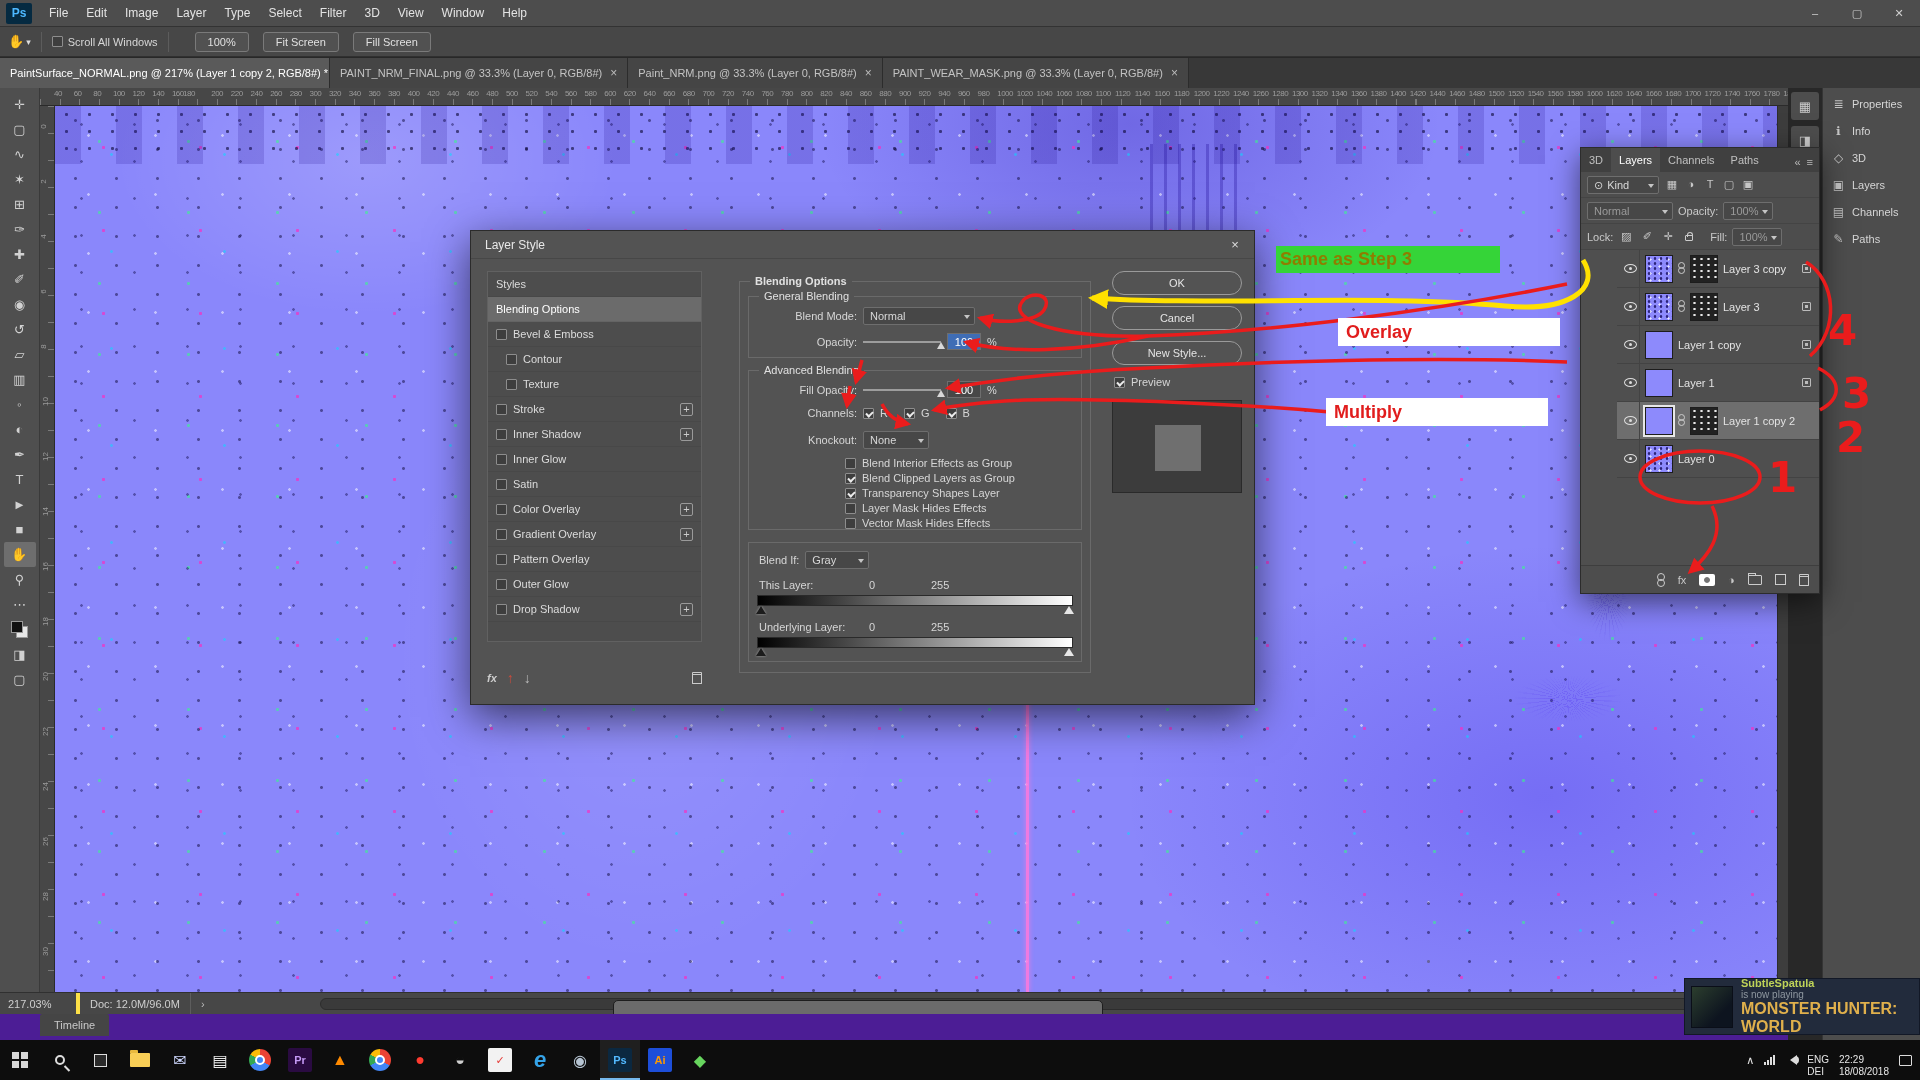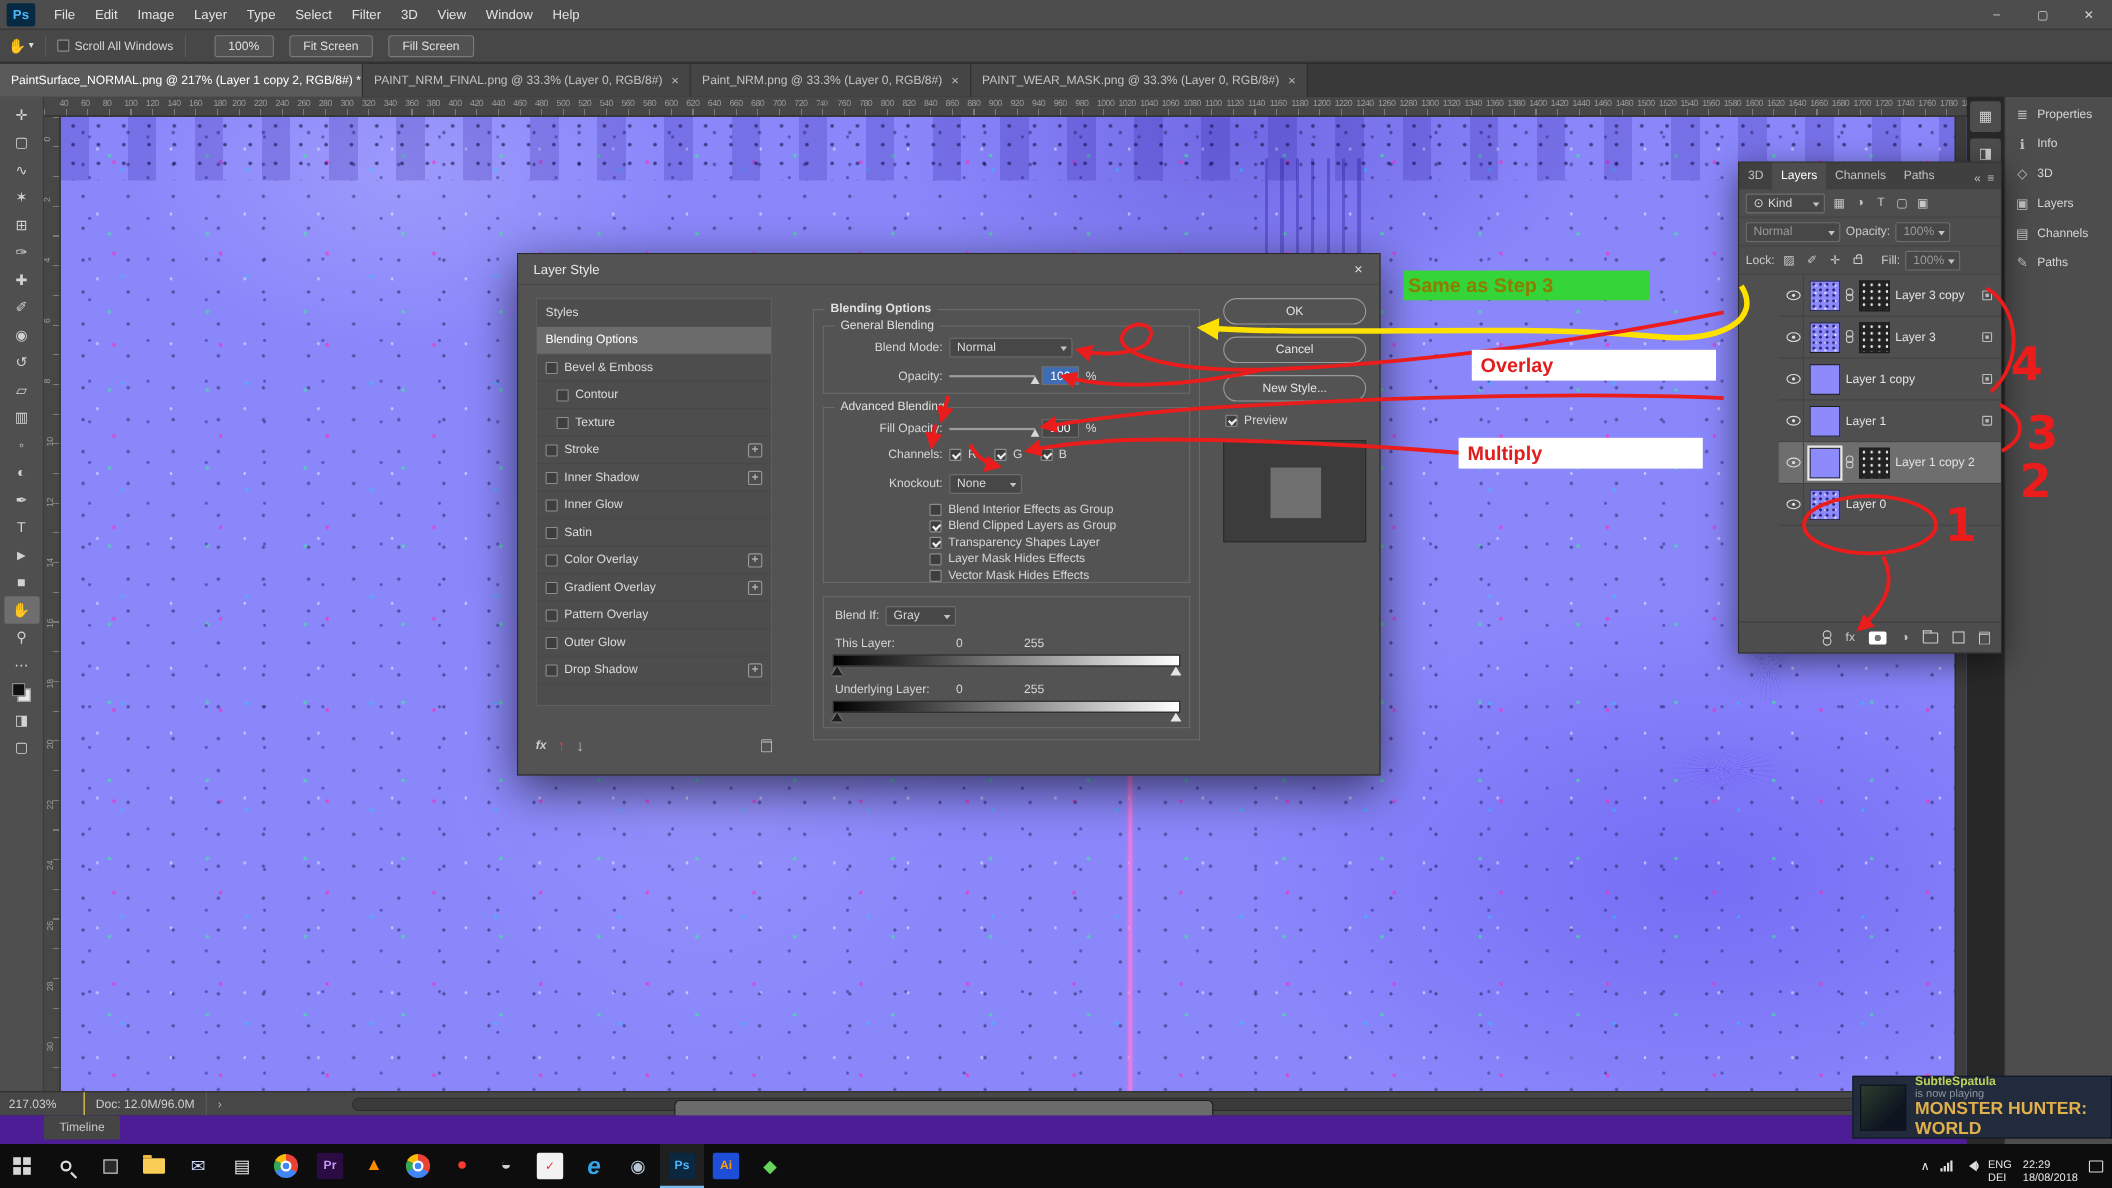--- a/index.html
+++ b/index.html
@@ -77,21 +77,21 @@
     background:repeating-conic-gradient(from 120deg at 10% 15%, rgba(70,45,220,.30) 0 2deg, transparent 2deg 8deg);
     -webkit-mask-image:radial-gradient(closest-side at 10% 15%, #000 30%, transparent 95%);
     mask-image:radial-gradient(closest-side at 10% 15%, #000 30%, transparent 95%);}
   .pinkline{position:absolute;left:971px;top:494px;width:3px;bottom:0;background:rgba(255,120,220,.85);box-shadow:0 0 5px rgba(255,120,220,.8);}
   .vsb{position:absolute;right:0;top:0;bottom:0;width:11px;background:#3d3d3d;border-left:1px solid #2d2d2d;}
   .vsb .thumb{position:absolute;left:2px;top:30%;width:7px;height:22%;background:#6a6a6a;border-radius:3px;}
 
   
   .statusbar{position:absolute;left:0;right:132px;bottom:66px;height:22px;background:#474747;border-top:1px solid #303030;display:flex;align-items:center;gap:10px;color:#cfcfcf;z-index:4;padding-left:8px;}
   .sb-zoom{min-width:58px;}
-  .sb-doc{border-left:1px solid #fde047;border-right:1px solid #5d5d5d;padding:0 10px;height:100%;display:flex;align-items:center;}
+  .sb-doc{border-left:4px solid #fde047;border-right:1px solid #5d5d5d;padding:0 10px;height:100%;display:flex;align-items:center;}
   .sb-expand{color:#bbb;}
   .hscroll{position:absolute;left:320px;right:6px;top:5px;height:12px;background:#3a3a3a;border:1px solid #2d2d2d;border-radius:6px;}
   .hscroll .thumb{position:absolute;left:292px;width:490px;top:1px;bottom:1px;background:#6b6b6b;border-radius:5px;}
   .timelinebar{position:absolute;left:0;right:132px;bottom:40px;height:26px;background:#4c1d95;z-index:4;display:flex;align-items:flex-start;}
   .tl-tab{height:22px;margin-left:40px;padding:0 14px;background:#454545;color:#c9c9c9;display:flex;align-items:center;border-radius:2px 2px 0 0;}
 
   
   .gutter-icons{position:absolute;left:1788px;top:92px;width:34px;z-index:4;display:flex;flex-direction:column;gap:6px;align-items:center;}
   .gutter-icons .gi{width:28px;height:28px;background:#4d4d4d;border-radius:3px;display:flex;align-items:center;justify-content:center;color:#ccc;font-size:13px;}
   .right-rail{position:absolute;left:1822px;top:88px;width:98px;bottom:40px;background:#4d4d4d;border-left:1px solid #353535;z-index:4;padding-top:2px;}
@@ -370,21 +370,21 @@
 
   <div class="ruler-h">
       <div class="ticks"></div>
       <span class="hrl" style="left: 14px;">40</span>
       <span class="hrl" style="left: 33.65px;">60</span>
       <span class="hrl" style="left: 53.3px;">80</span>
       <span class="hrl" style="left: 72.95px;">100</span>
       <span class="hrl" style="left: 92.6px;">120</span>
       <span class="hrl" style="left: 112.25px;">140</span>
       <span class="hrl" style="left: 131.9px;">160</span>
-      <span class="hrl" style="left: 154px;">180</span>
+      <span class="hrl" style="left: 143px;">180</span>
       <span class="hrl" style="left: 171.2px;">200</span>
       <span class="hrl" style="left: 190.85px;">220</span>
       <span class="hrl" style="left: 210.5px;">240</span>
       <span class="hrl" style="left: 230.15px;">260</span>
       <span class="hrl" style="left: 249.8px;">280</span>
       <span class="hrl" style="left: 269.45px;">300</span>
       <span class="hrl" style="left: 289.1px;">320</span>
       <span class="hrl" style="left: 308.75px;">340</span>
       <span class="hrl" style="left: 328.4px;">360</span>
       <span class="hrl" style="left: 348.05px;">380</span>
@@ -398,21 +398,21 @@
       <span class="hrl" style="left: 505.25px;">540</span>
       <span class="hrl" style="left: 524.9px;">560</span>
       <span class="hrl" style="left: 544.55px;">580</span>
       <span class="hrl" style="left: 564.2px;">600</span>
       <span class="hrl" style="left: 583.85px;">620</span>
       <span class="hrl" style="left: 603.5px;">640</span>
       <span class="hrl" style="left: 623.15px;">660</span>
       <span class="hrl" style="left: 642.8px;">680</span>
       <span class="hrl" style="left: 662.45px;">700</span>
       <span class="hrl" style="left: 682.1px;">720</span>
-      <span class="hrl" style="left: 701.75px; font-family: Liberation Serif, serif;">740</span>
+      <span class="hrl" style="left: 701.75px;">740</span>
       <span class="hrl" style="left: 721.4px;">760</span>
       <span class="hrl" style="left: 741.05px;">780</span>
       <span class="hrl" style="left: 760.7px;">800</span>
       <span class="hrl" style="left: 780.35px;">820</span>
       <span class="hrl" style="left: 800px;">840</span>
       <span class="hrl" style="left: 819.65px;">860</span>
       <span class="hrl" style="left: 839.3px;">880</span>
       <span class="hrl" style="left: 858.95px;">900</span>
       <span class="hrl" style="left: 878.6px;">920</span>
       <span class="hrl" style="left: 898.25px;">940</span>

